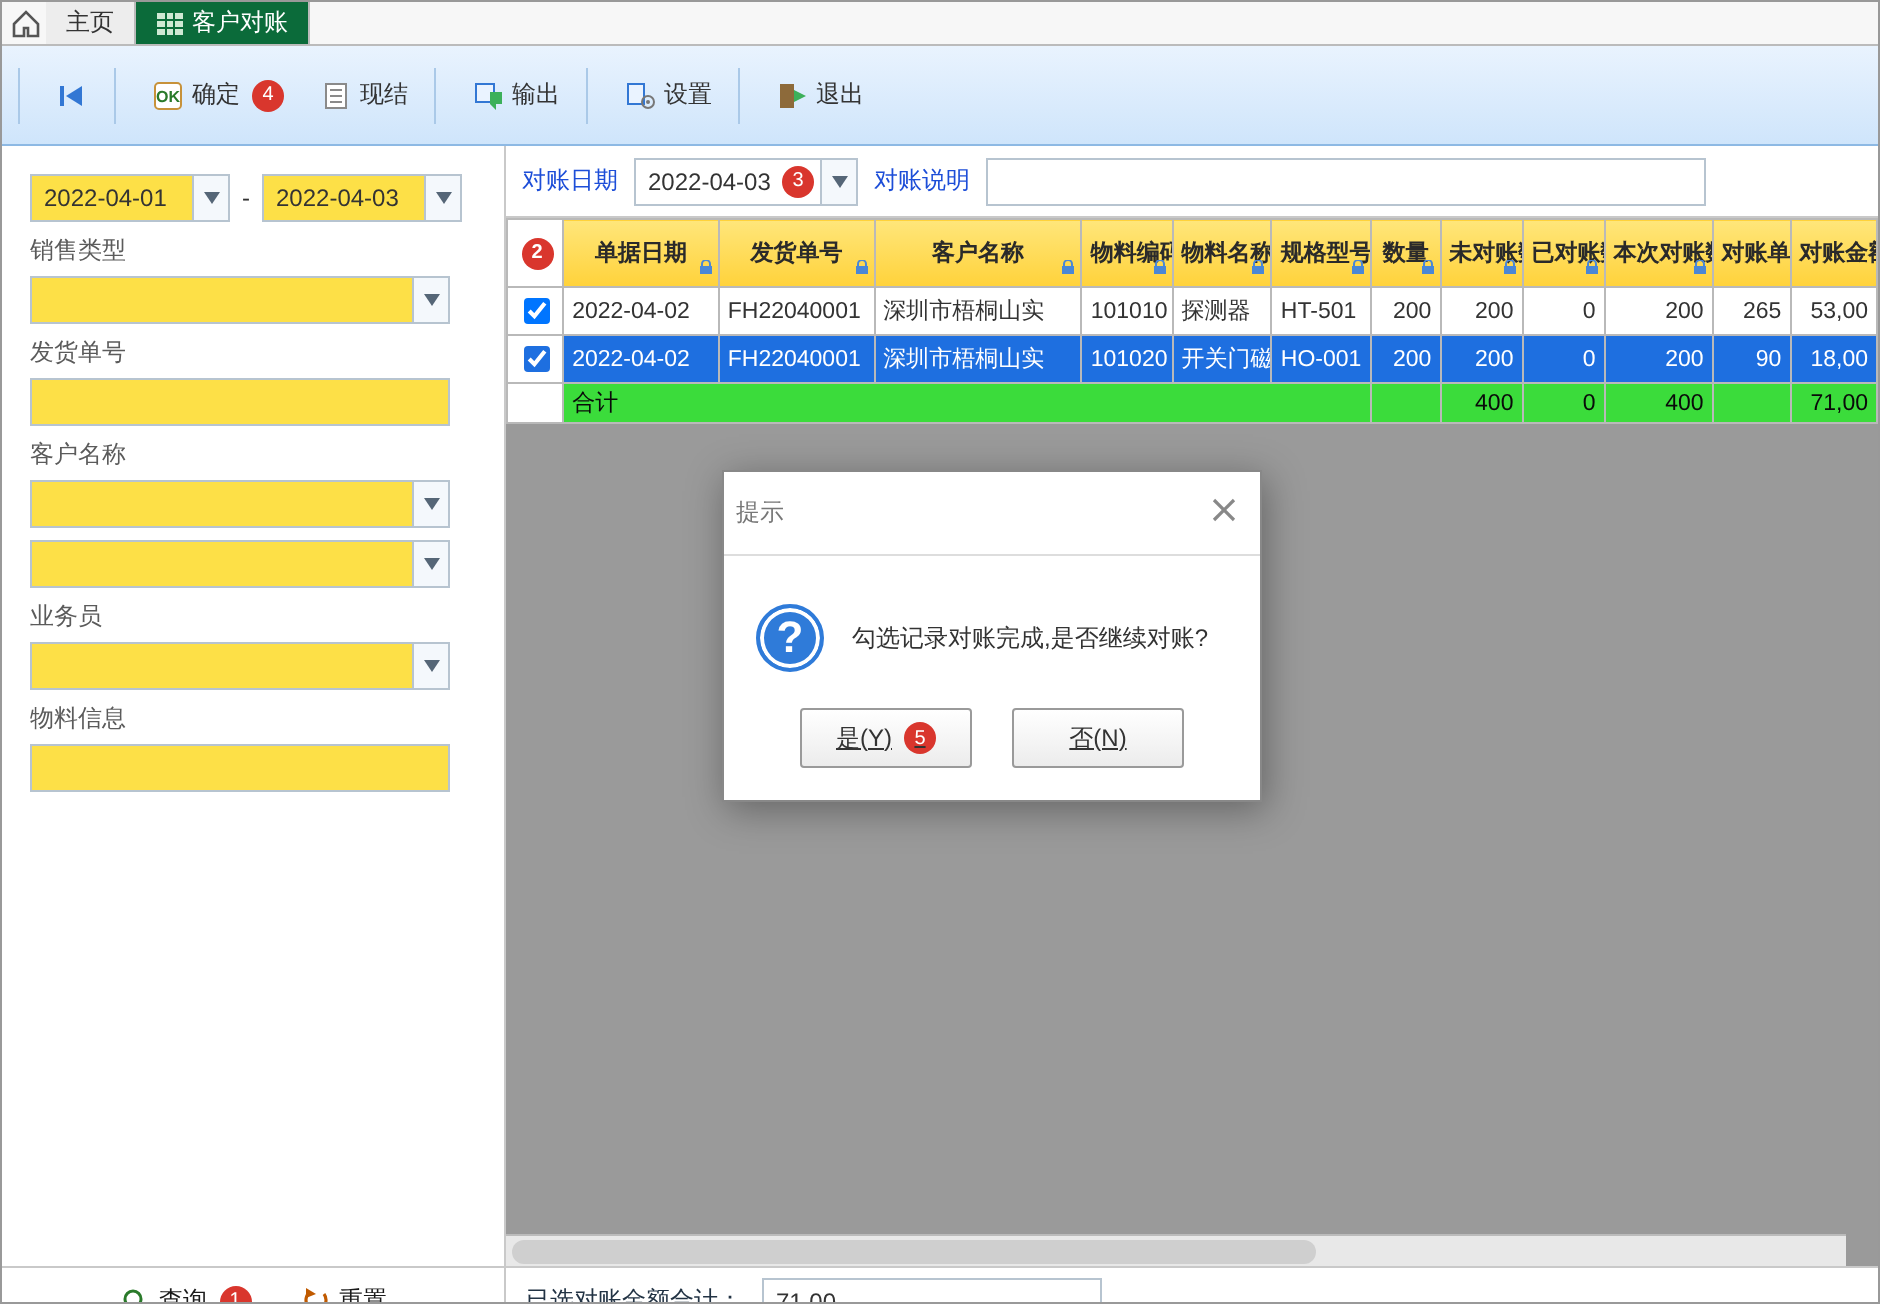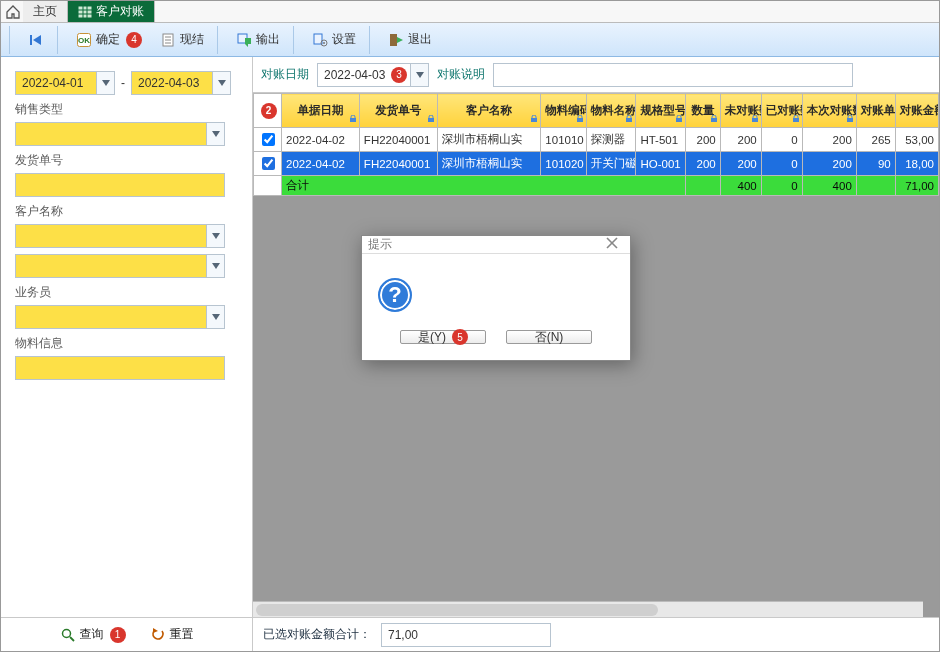--- a/index.html
+++ b/index.html
@@ -33,21 +33,21 @@
     padding: 0 10px;
     border-right: 1px solid #bbb;
     background: #ededed;
     cursor: pointer;
     gap: 4px;
   }
   .tab.active { background: #0b6b3a; color: #fff; }
   .tab .table-icon svg { display:block; }
   
   .toolbar {
-    height: 34px;
+    height: 50px;
     background: linear-gradient(#e9f3fe, #cfe5fb);
     border-bottom: 1px solid #8db9e4;
     display: flex; align-items: center;
     padding: 16px 6px;
     gap: 4px;
   }
   .toolbar .sep { width: 6px; height: 28px; border-left: 1px solid #aac9e8; margin: 0 2px; }
   .tbtn {
     display: flex; align-items: center;
     padding: 2px 6px;
@@ -93,21 +93,21 @@
     display: flex; align-items: center; justify-content: center; gap: 24px;
   }
   .linkbtn { display: flex; align-items: center; gap: 4px; cursor: pointer; }
   .linkbtn span.txt { color: #1a1a1a; }
   
   .content { flex: 1; display: flex; flex-direction: column; background:#fff; min-width:0; }
   .content-top {
     height: 36px; display: flex; align-items: center; gap: 8px;
     border-bottom: 1px solid #c9c9c9; padding: 0 8px;
   }
-  .content-top .lbl { color: #0f766e; }
+  .content-top .lbl { color: #1d4ed8; }
   .date-field { position: relative; display:flex; align-items:center; }
   .date-field .input-like {
     height: 24px; border: 1px solid #b7c4d0; padding: 0 6px 0 6px; width: 94px;
     display:flex; align-items:center;
   }
   .date-field .badge-num { position: absolute; right: 22px; top: 4px; }
   .date-field .dd {
     width: 18px; height: 24px; border: 1px solid #b7c4d0; border-left: none;
     display:flex; align-items:center; justify-content:center; background:#f4f8fc;
   }
@@ -141,38 +141,39 @@
   .content-bottom .lbl { color:#234; }
   .content-bottom .inp { height:24px; border:1px solid #b7c4d0; width:170px; padding:0 6px; display:flex; align-items:center; }
   
   .modal {
     position: absolute; left: 360px; top: 234px;
     width: 270px; background:#fff; border:1px solid #888;
     box-shadow: 2px 4px 18px rgba(0,0,0,0.35);
     z-index: 50;
   }
   .modal-titlebar {
-    height: 18px; background:#fff; border-bottom:1px solid #ddd;
+    height: 42px; background:#fff; border-bottom:1px solid #ddd;
     display:flex; align-items:center; justify-content:space-between;
     padding: 0 6px; color:#777;
   }
   .modal-close { cursor:pointer; padding: 2px 6px; color:#777; }
   .modal-body { display:flex; align-items:center; gap:14px; padding: 24px 16px 18px; }
   .qmark {
     width: 34px; height: 34px; border-radius: 50%;
     background:#2f7bd9; color:#fff; font-size:22px; font-weight:bold;
     display:flex; align-items:center; justify-content:center;
     border: 2px solid #2f7bd9;
     box-shadow: inset 0 0 0 2px #fff;
   }
   .modal-actions { display:flex; justify-content:center; gap:20px; padding: 0 10px 16px; }
   .modal-btn {
-    min-width: 86px; height: 14px; border:1px solid #9a9a9a; background:linear-gradient(#fff,#ececec);
+    min-width: 86px; height: 30px; border:1px solid #9a9a9a; background:linear-gradient(#fff,#ececec);
     display:flex; align-items:center; justify-content:center; gap:4px; cursor:pointer;
     border-radius:2px;
+    text-decoration:underline;
   }
   .scroll-h {
     position:absolute; left:0; right:16px; bottom:0; height:16px; background:#e8e8e8;
     border-top:1px solid #bbb;
   }
   .scroll-h .thumb { position:absolute; left:3px; top:2px; width:60%; height:12px; background:#cfcfcf; border-radius:6px; }
   .grid-body { position:absolute; left:0; right:0; top:0; bottom:16px; overflow:hidden; }
   
   .ic16 { width:16px; height:16px; display:block; }
   input[type=checkbox]{ width:13px; height:13px; }
@@ -525,20 +526,21 @@
     <span>提示</span>
     <span class="modal-close">
       <svg width="12" height="12" viewBox="0 0 12 12">
           <line x1="1" y1="1" x2="11" y2="11" stroke="#888" stroke-width="1.6"></line>
           <line x1="11" y1="1" x2="1" y2="11" stroke="#888" stroke-width="1.6"></line>
         </svg>
     </span>
   </div>
   <div class="modal-body">
     <div class="qmark">?</div>
+    <div>勾选记录对账完成,是否继续对账?</div>
   </div>
   <div class="modal-actions">
     <div class="modal-btn">
       <span>是(Y)</span>
       <span class="badge-num">5</span>
     </div>
     <div class="modal-btn">
       <span>否(N)</span>
     </div>
   </div>

